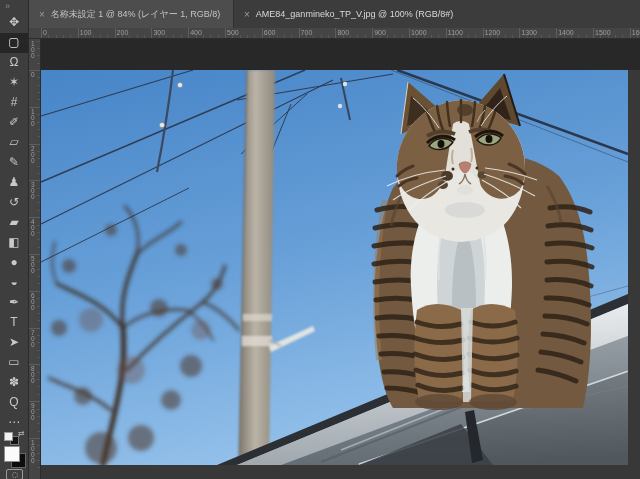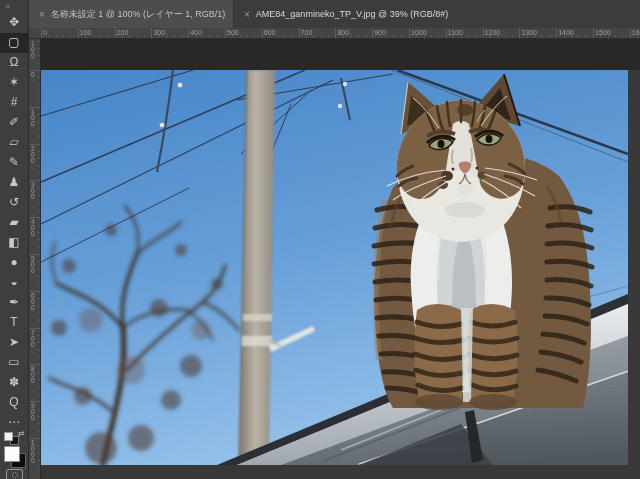--- a/index.html
+++ b/index.html
@@ -138,25 +138,25 @@
     <span class="bg"></span>
   </div>
   <div id="quickmask">
     <span class="c"></span>
   </div>
 </div>
 
 <div id="tabbar">
   <div class="tab inactive">
     <span class="x">×</span>
-    <span>名称未設定 1 @ 100% (レイヤー 1, RGB/1)</span>
+    <span>名称未設定 1 @ 84% (レイヤー 1, RGB/8)</span>
   </div>
   <div class="tab active">
     <span class="x">×</span>
-    <span>AME84_ganmineko_TP_V.jpg @ 39% (RGB/8#)</span>
+    <span>AME84_ganmineko_TP_V.jpg @ 100% (RGB/8#)</span>
   </div>
 </div>
 <div id="tab-divider"></div>
 
 <div id="ruler-corner"></div>
 <div id="hruler">
       <div class="htick" style="left: 1px;"></div>
       <div class="hlab" style="left: 3px;">0</div>
       <div class="htick" style="left: 37.8px;"></div>
       <div class="hlab" style="left: 39.8px;">100</div>

